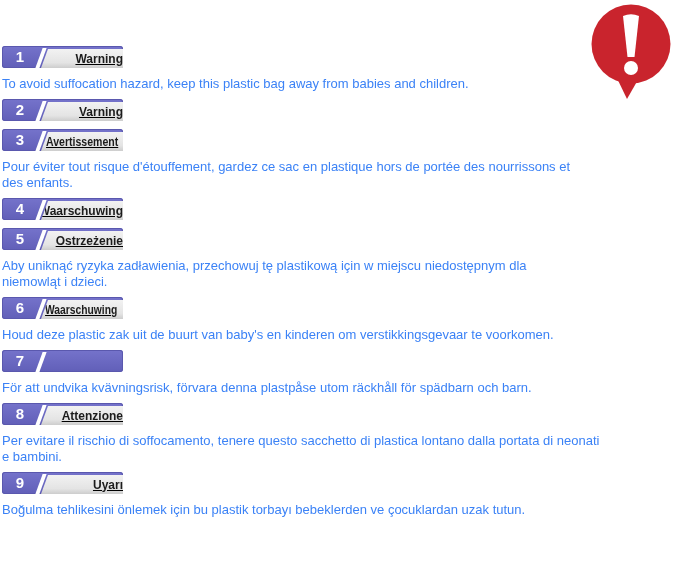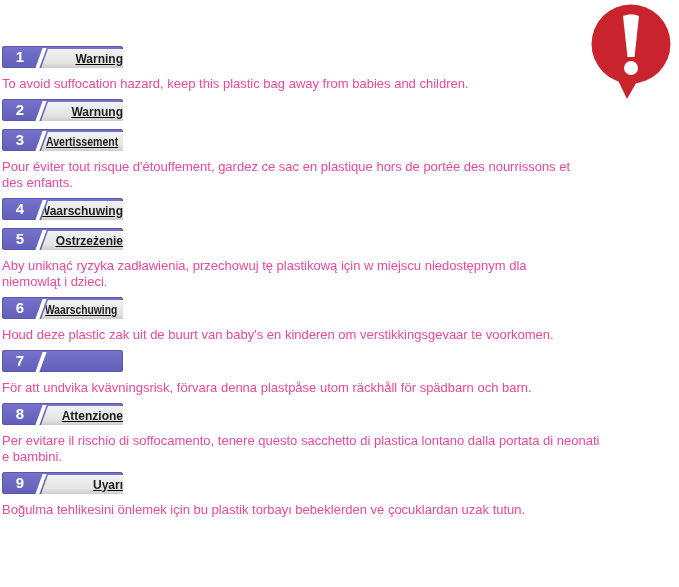--- a/index.html
+++ b/index.html
@@ -65,21 +65,21 @@
     white-space: nowrap;
     font-size: 12px;
     font-weight: 700;
     color: #1c1c1c;
     transform-origin: center center;
   }
   .body-text {
     margin: 0;
     font-size: 13px;
     line-height: 16px;
-    color: #ec4899;
+    color: #3b82f6;
     white-space: pre-line;
   }
 </style>
 </head>
 <body>
 
 <div class="page">
 
   <div class="alert-wrap">
     <svg width="92" height="98" viewBox="0 0 92 98">
@@ -100,21 +100,21 @@
         </span>
       </div>
       <p class="body-text">To avoid suffocation hazard, keep this plastic bag away from babies and children.</p>
     </section>
 
     <section class="section">
       <div class="banner">
         <span class="num">2</span>
         <span class="gap"></span>
         <span class="lbl">
-          <span class="lbl-text">Warnung</span>
+          <span class="lbl-text">Varning</span>
         </span>
       </div>
     </section>
 
     <section class="section">
       <div class="banner">
         <span class="num">3</span>
         <span class="gap"></span>
         <span class="lbl">
           <span class="lbl-text" style="transform: scaleX(0.878);">Avertissement</span>

